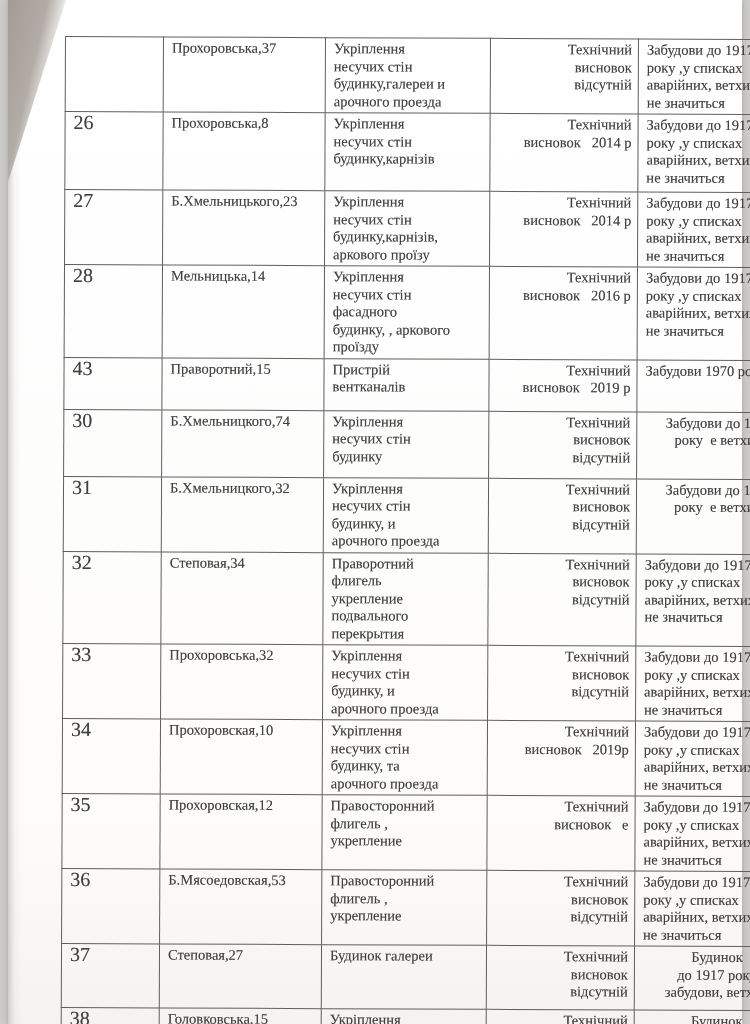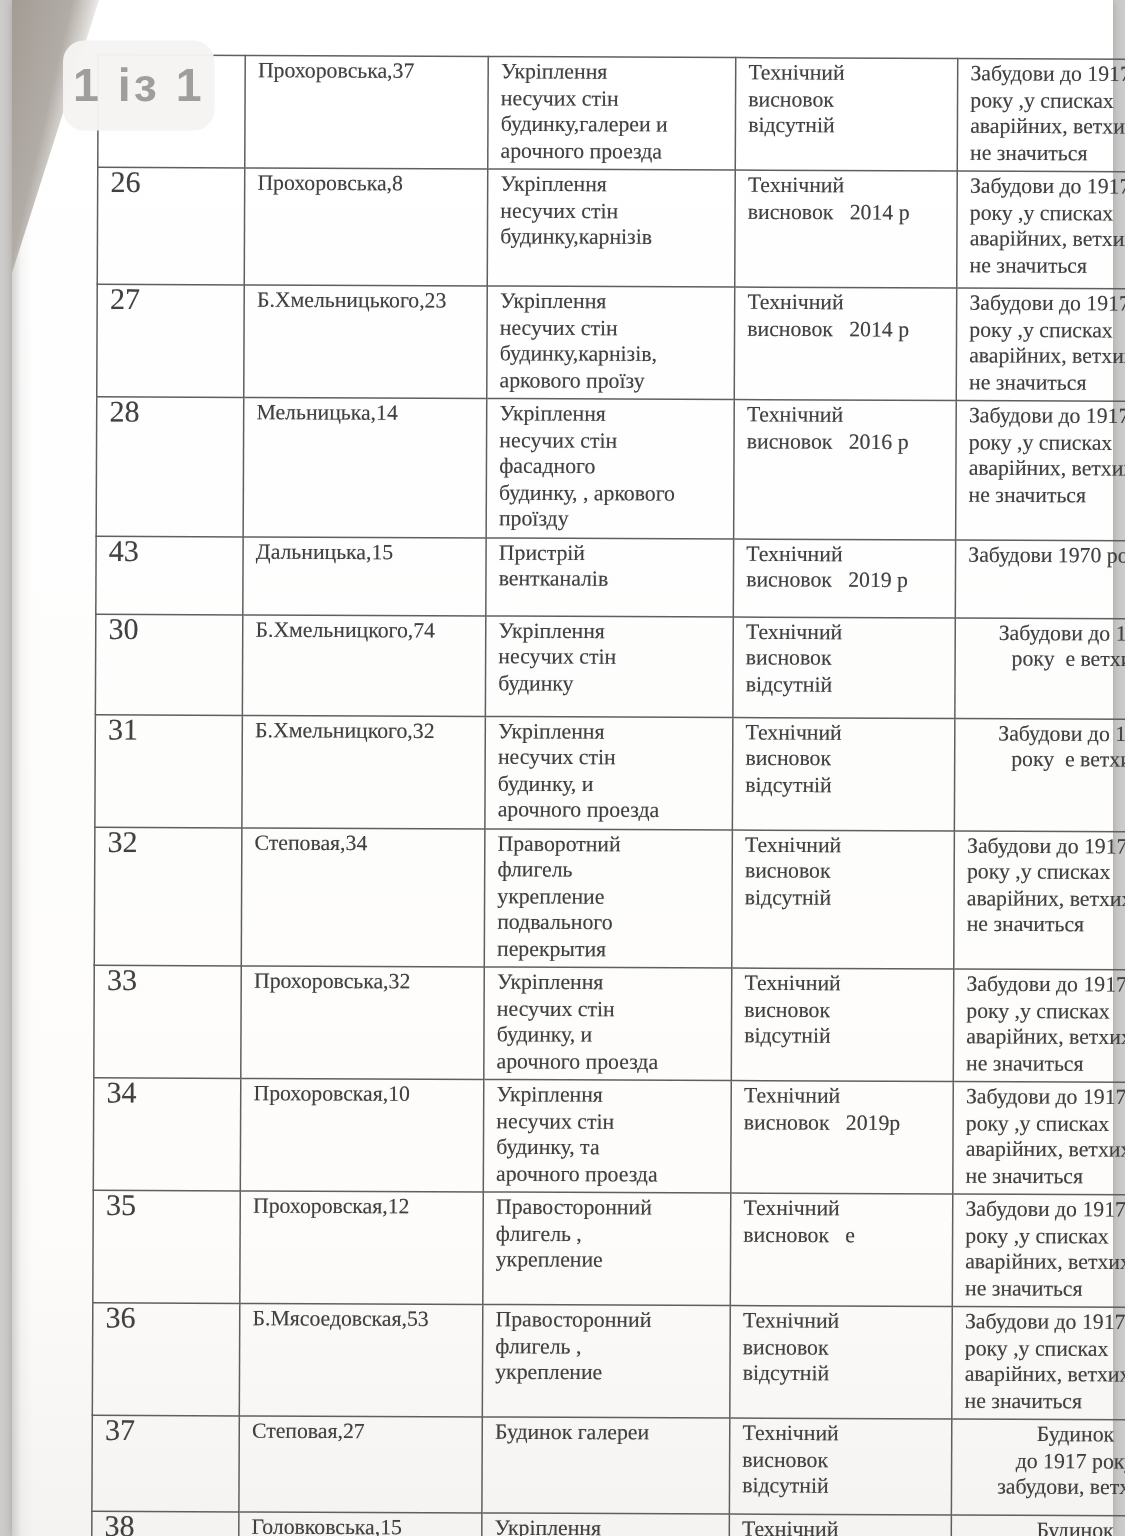--- a/index.html
+++ b/index.html
@@ -43,21 +43,21 @@
   table.doc-table td{
     border:1px solid var(--border);
     vertical-align:top;
     white-space:pre-wrap;
     overflow:hidden;
     padding:2px 6px 2px 8px;
   }
   td.c1{width:83px;padding-left:7px;font-size:20px;}
   td.c2{width:147px;}
   td.c3{width:150px;}
-  td.c4{width:133px;text-align:left;padding:2px 4px;margin-left:12px;}
+  td.c4{width:133px;text-align:right;padding:2px 4px;margin-left:12px;}
   td.c5{width:148px;padding:2px 6px;}
   .page-badge{
     position:absolute;left:42px;top:27px;width:101px;height:60px;
     background:var(--badge-bg);opacity:0.97;
     border-radius:14px;
     display:flex;align-items:center;justify-content:center;
     font-family:"Liberation Sans", sans-serif;
     font-weight:700;font-size:31px;letter-spacing:2px;
     color:var(--badge-text);
     z-index:5;
@@ -125,21 +125,21 @@
 проїзду</td>
               <td class="c4">Технічний
 висновок   2016 р</td>
               <td class="c5" style="text-align: left;">Забудови до 1917
 року ,у списках
 аварійних, ветхих
 не значиться</td>
             </tr>
             <tr style="height: 52px;">
               <td class="c1">43</td>
-              <td class="c2">Дальницька,15</td>
+              <td class="c2">Праворотний,15</td>
               <td class="c3">Пристрій
 вентканалів</td>
               <td class="c4">Технічний
 висновок   2019 р</td>
               <td class="c5" style="text-align: left;">Забудови 1970 року</td>
             </tr>
             <tr style="height: 67px;">
               <td class="c1">30</td>
               <td class="c2">Б.Хмельницкого,74</td>
               <td class="c3">Укріплення
@@ -251,16 +251,13 @@
               <td class="c1">38</td>
               <td class="c2">Головковська,15</td>
               <td class="c3">Укріплення</td>
               <td class="c4">Технічний</td>
               <td class="c5" style="text-align: center;">Будинок</td>
             </tr>
           </tbody>
       </table>
     </div>
   </div>
-  <div class="page-badge">
-    <span>1 із 1</span>
-  </div>
 </div>
 
 </body></html>

